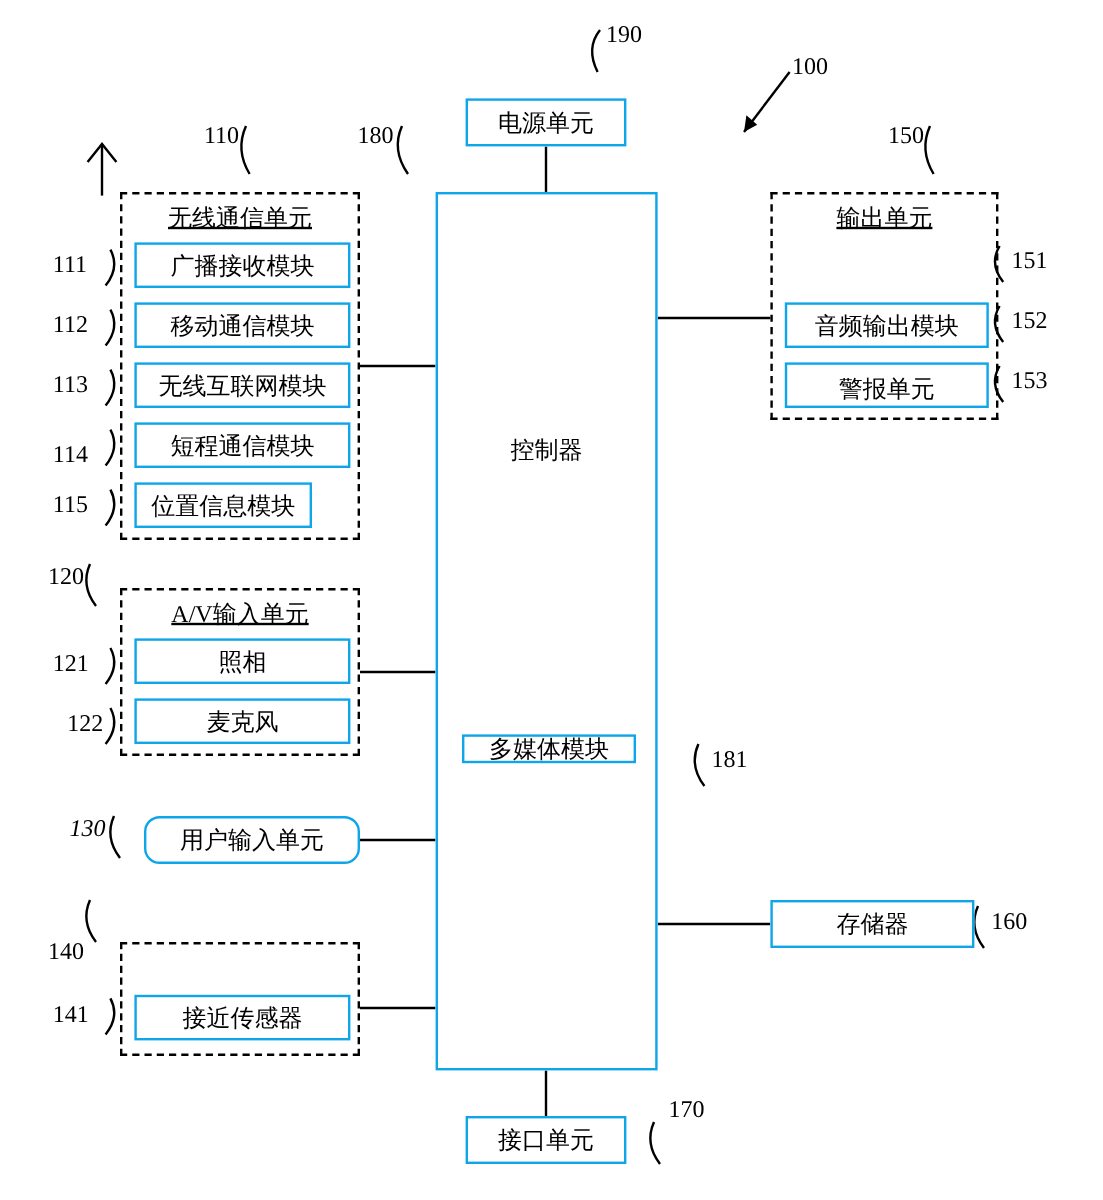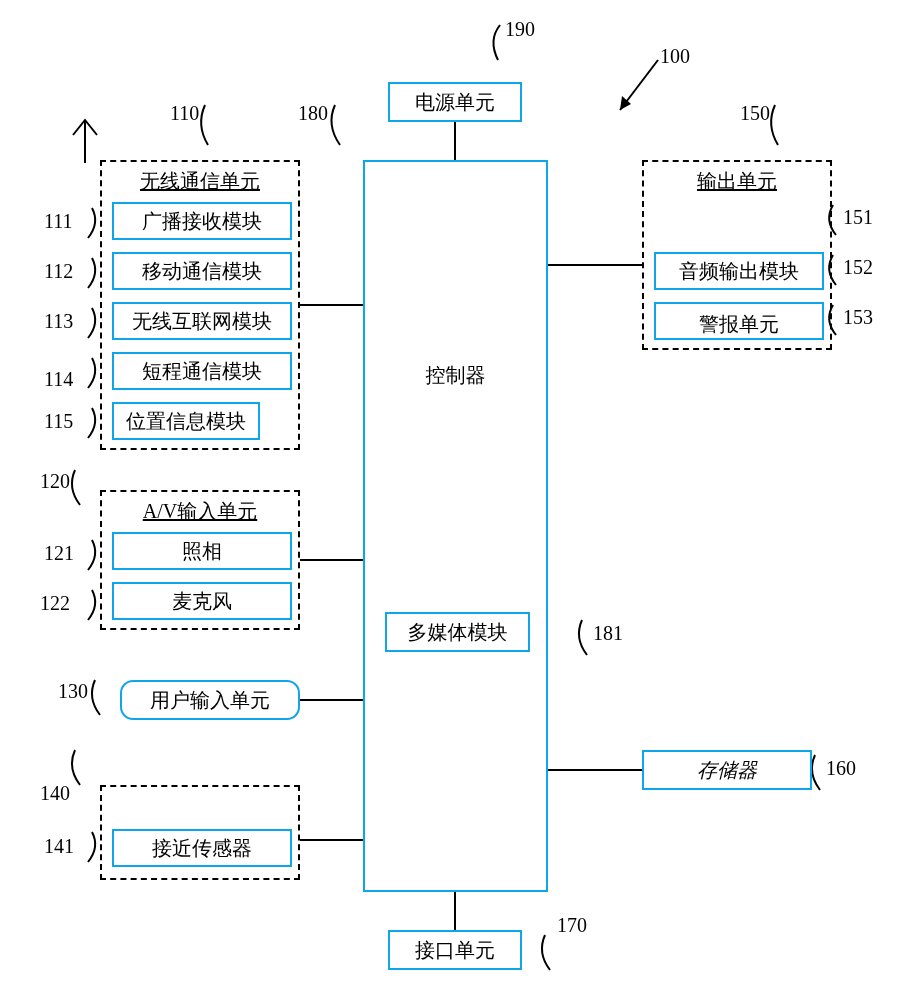--- a/index.html
+++ b/index.html
@@ -83,38 +83,38 @@
 <div class="lbl" style="left:170px;top:102px;">110</div>
 <div class="lbl" style="left:298px;top:102px;">180</div>
 <div class="lbl" style="left:740px;top:102px;">150</div>
 <div class="lbl" style="left:44px;top:210px;">111</div>
 <div class="lbl" style="left:44px;top:260px;">112</div>
 <div class="lbl" style="left:44px;top:310px;">113</div>
 <div class="lbl" style="left:44px;top:368px;">114</div>
 <div class="lbl" style="left:44px;top:410px;">115</div>
 <div class="lbl" style="left:40px;top:470px;">120</div>
 <div class="lbl" style="left:44px;top:542px;">121</div>
-<div class="lbl" style="left:40px;top:592px;">122</div>
-<div class="lbl" style="left:58px;top:680px;">130</div>
+<div class="lbl" style="left:56px;top:592px;">122</div>
+<div class="lbl" style="left:58px;top:680px;font-style:italic;">130</div>
 <div class="lbl" style="left:40px;top:782px;">140</div>
 <div class="lbl" style="left:44px;top:835px;">141</div>
 <div class="lbl" style="left:843px;top:206px;">151</div>
 <div class="lbl" style="left:843px;top:256px;">152</div>
 <div class="lbl" style="left:843px;top:306px;">153</div>
 <div class="lbl" style="left:826px;top:757px;">160</div>
 <div class="lbl" style="left:557px;top:914px;">170</div>
 <div class="lbl" style="left:593px;top:622px;">181</div>
 
 <div class="box" style="left:388px;top:82px;width:134px;height:40px;">
     <span>电源单元</span>
   </div>
 
 <div class="box" style="left:363px;top:160px;width:185px;height:732px;">
   <span style="position:absolute;top:200px;width:100%;text-align:center;">控制器</span>
-  <div class="box" style="left:20px;top:450px;width:145px;height:40px;">
+  <div class="box" style="left:20px;top:450px;width:145px;height:24px;">
       <span>多媒体模块</span>
     </div>
 </div>
 
 <div class="dbox" style="left:100px;top:160px;width:200px;height:290px;">
   <div class="title">无线通信单元</div>
   <div class="box" style="left:10px;top:40px;width:180px;height:38px;">
       <span>广播接收模块</span>
     </div>
   <div class="box" style="left:10px;top:90px;width:180px;height:38px;">
@@ -154,19 +154,19 @@
 <div class="dbox" style="left:642px;top:160px;width:190px;height:190px;">
   <div class="title">输出单元</div>
   <div class="box" style="left:10px;top:90px;width:170px;height:38px;">
       <span>音频输出模块</span>
     </div>
   <div class="box" style="left:10px;top:140px;width:170px;height:38px;align-items:flex-end;">
       <span>警报单元</span>
     </div>
 </div>
 
-<div class="box" style="left:642px;top:750px;width:170px;height:40px;font-style:italic;">
+<div class="box" style="left:642px;top:750px;width:170px;height:40px;">
     <span>存储器</span>
   </div>
 
 <div class="box" style="left:388px;top:930px;width:134px;height:40px;">
     <span>接口单元</span>
   </div>
 
 </body></html>

